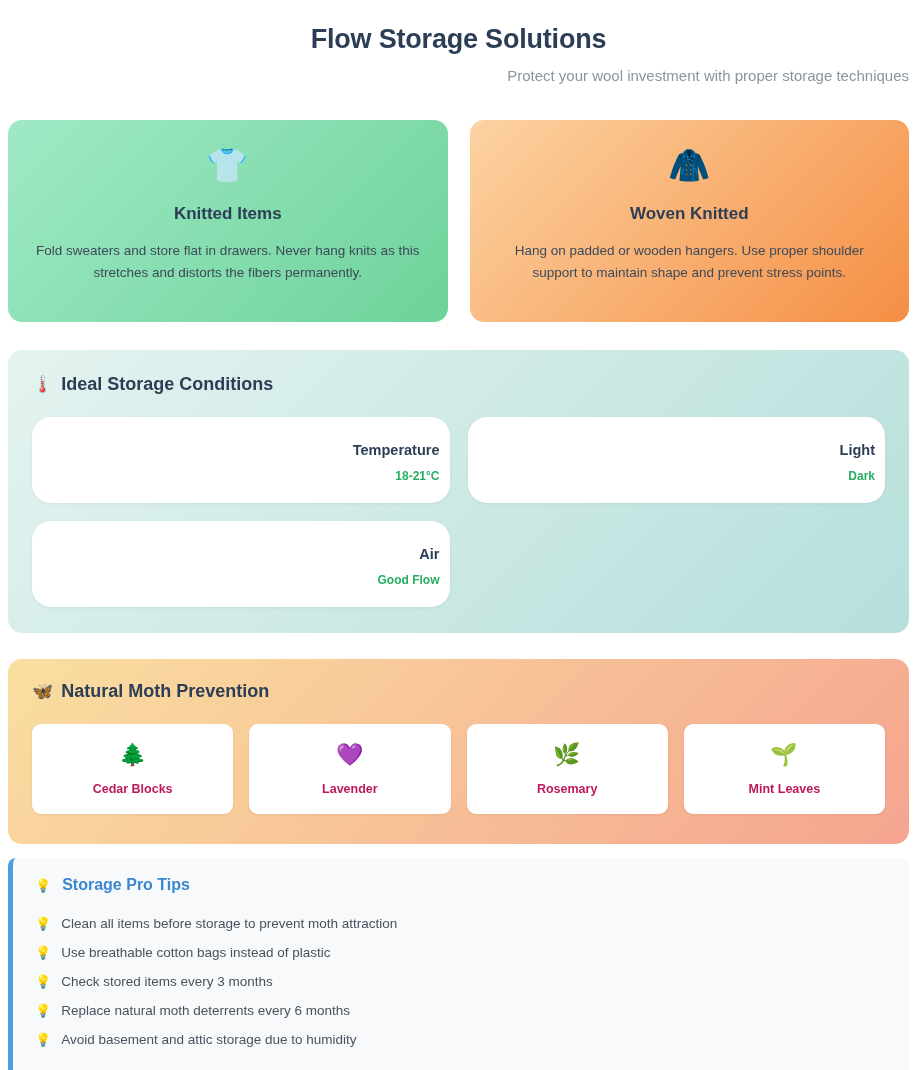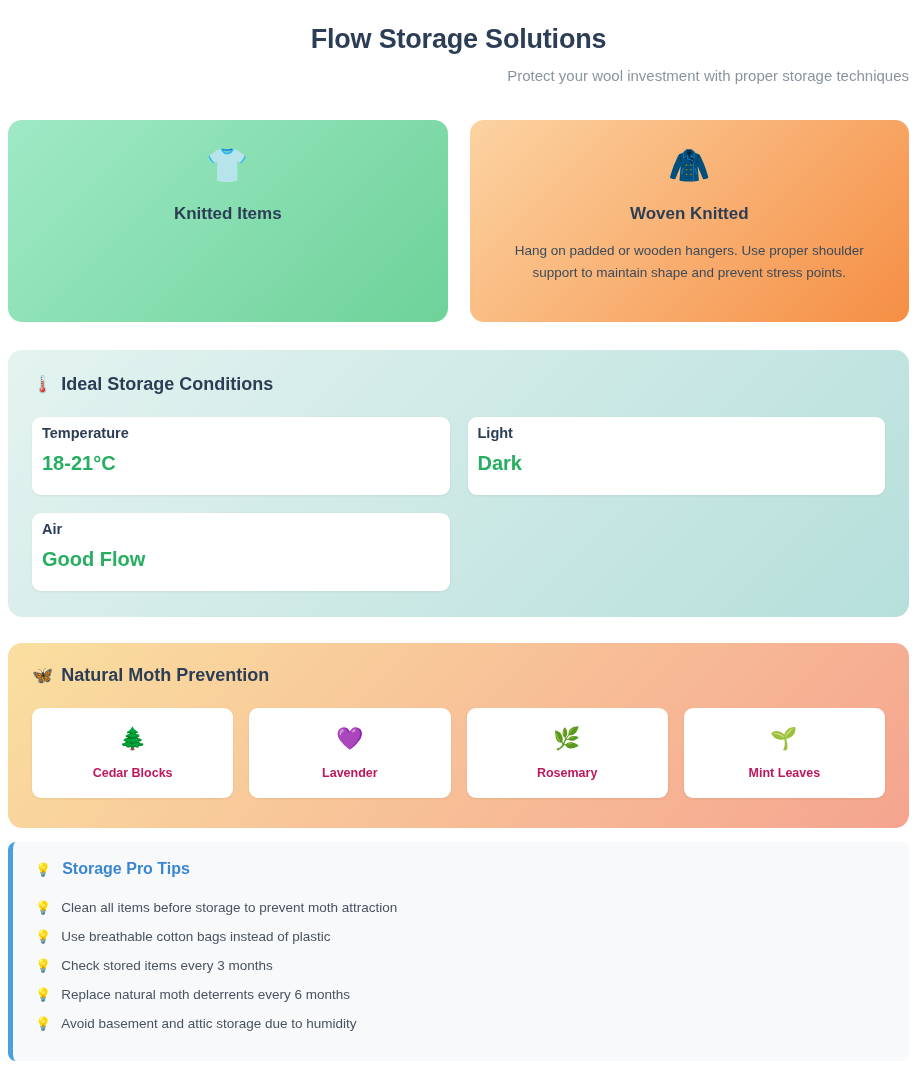--- a/index.html
+++ b/index.html
@@ -93,33 +93,33 @@
     font-size: 17px;
   }
 
   .cond-grid {
     display: grid;
     grid-template-columns: 1fr 1fr;
     gap: 18px;
   }
   .cond-card {
     background: #ffffff;
-    border-radius: 9px;
-    padding: 8px 10px 20px;
-    text-align: left;
+    border-radius: 19px;
+    padding: 25px 10px 20px;
+    text-align: right;
     box-shadow: 0 1px 3px rgba(0,0,0,0.06);
   }
   .cond-label {
     font-size: 14.5px;
     font-weight: bold;
     color: #2c3e56;
   }
   .cond-value {
     margin-top: 11px;
-    font-size: 20px;
+    font-size: 12px;
     font-weight: bold;
     color: #27ae60;
   }
 
   
   .panel.moth {
     background: linear-gradient(135deg, #fadfa0 0%, #f5a48f 100%);
     padding: 22px 24px 30px;
     margin-top: 26px;
   }
@@ -179,20 +179,21 @@
 
   <div class="header">
     <h1>Flow Storage Solutions</h1>
     <div class="subtitle">Protect your wool investment with proper storage techniques</div>
   </div>
 
   <div class="type-row">
     <div class="type-card knitted">
       <div class="type-emoji">👕</div>
       <div class="type-title">Knitted Items</div>
+      <div class="type-desc">Fold sweaters and store flat in drawers. Never hang knits as this stretches and distorts the fibers permanently.</div>
     </div>
     <div class="type-card woven">
       <div class="type-emoji">🧥</div>
       <div class="type-title">Woven Knitted</div>
       <div class="type-desc">Hang on padded or wooden hangers. Use proper shoulder support to maintain shape and prevent stress points.</div>
     </div>
   </div>
 
   <div class="panel conditions">
     <div class="panel-title">

